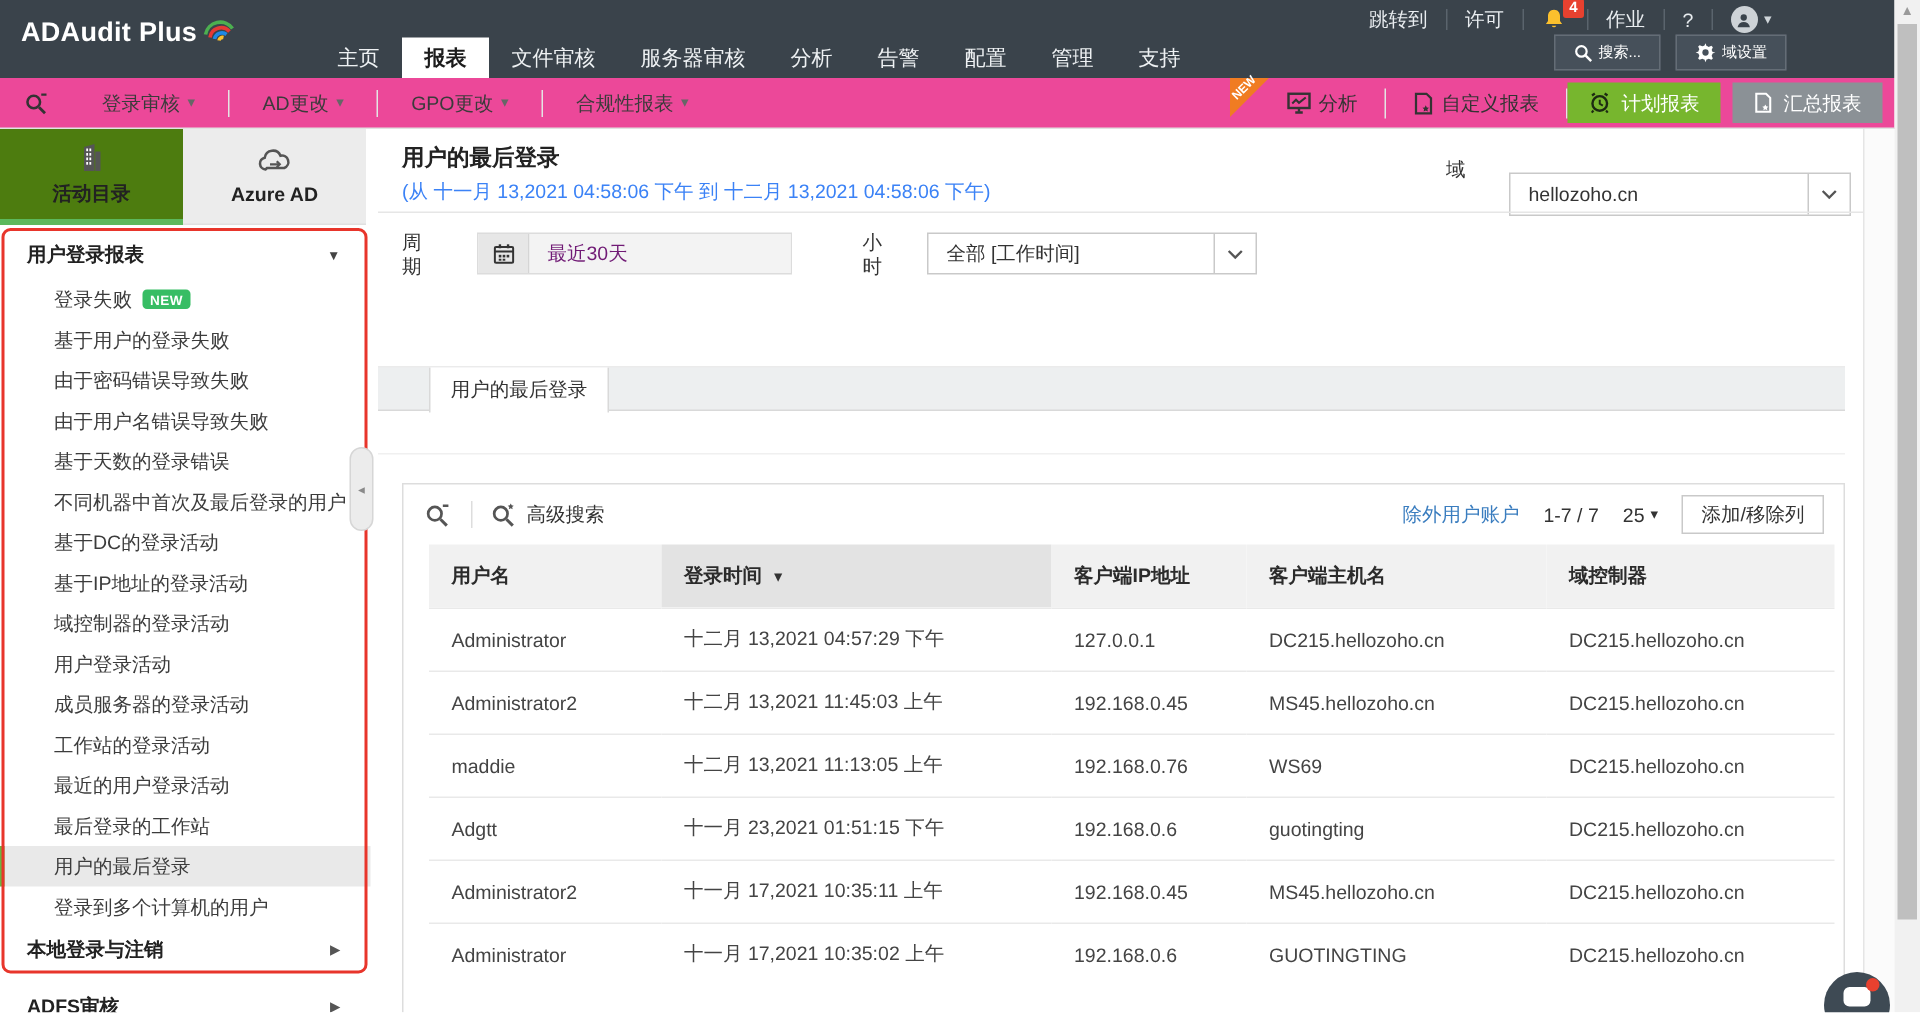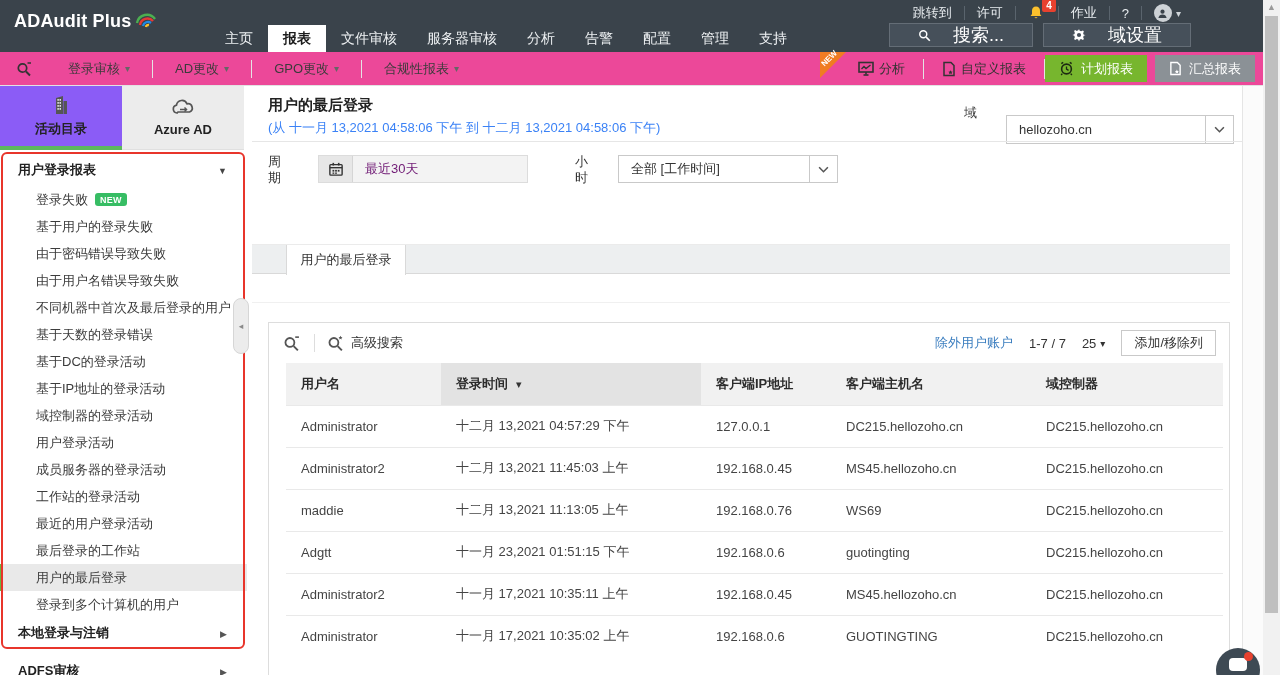--- a/index.html
+++ b/index.html
@@ -18,21 +18,21 @@
   .bell-wrap { position:relative; padding:0 14px 0 12px; }
   .bell-badge { position:absolute; top:-6px; right:2px; background:#e8412f; color:#fff; font-size:10px; font-weight:bold; padding:1px 4px; border-radius:2px; line-height:1.1; }
   .avatar-circle { width:18px; height:18px; border-radius:50%; background:#cdd2d6; display:flex; align-items:center; justify-content:center; color:#3a434b; }
   .caret-down-sm { font-size:10px; color:#cfd5d9; }
   .caret-down-sm::before { content:"▾"; }
 
   .nav-row { position:absolute; left:210px; bottom:0; height:27px; display:flex; align-items:stretch; }
   .nav-item { color:#eef1f3; font-size:14px; padding:0 15px; display:flex; align-items:center; cursor:pointer; }
   .nav-item.active { background:#fff; color:#1c1c1c; font-weight:bold; }
   .top-buttons { position:absolute; right:72px; bottom:5px; display:flex; gap:10px; }
-  .top-btn { background:#46505a; border:1px solid #646d76; color:#fff; height:24px; padding:0 28px; display:flex; align-items:center; gap:22px; font-size:18px; cursor:pointer; }
+  .top-btn { background:#46505a; border:1px solid #646d76; color:#fff; height:24px; padding:0 12px; display:flex; align-items:center; gap:4px; font-size:10px; cursor:pointer; }
 
   
   .subtoolbar { position:absolute; left:0; top:52px; width:1263px; height:34px; background:#ec4899; border-bottom:1px solid #e2e2e2; display:flex; align-items:center; }
   .sub-search { padding:0 14px 0 16px; color:#444; display:flex; align-items:center; cursor:pointer; }
   .sub-menu { padding:0 22px; color:#3b3b3b; display:flex; align-items:center; gap:5px; border-left:1px solid #e4e4e4; height:18px; cursor:pointer; }
   .sub-menu:first-of-type { border-left:none; }
   .sub-menu .caret-down-sm::before { color:#666; }
   .sub-right { margin-left:auto; display:flex; align-items:center; height:34px; }
   .ribbon { position:relative; width:0; height:0; border-top:26px solid #f07c22; border-right:26px solid transparent; margin-right:-6px; align-self:flex-start; }
   .ribbon span { position:absolute; top:-24px; left:0px; color:#fff; font-size:8px; font-weight:bold; transform:rotate(-45deg); }
@@ -41,21 +41,21 @@
   .pill-btn { height:27px; display:flex; align-items:center; gap:7px; padding:0 14px; color:#fff; margin-right:8px; cursor:pointer; }
   .pill-green { background:#77b62e; color:#fff; }
   .pill-green svg { color:#222; }
   .pill-gray { background:#8b9196; }
 
   
   .sidebar { position:absolute; left:0; top:86px; width:252px; height:589px; background:#fff; }
   .side-tabs { position:absolute; left:0; top:0; width:252px; height:64px; }
   .side-tab { position:absolute; top:0; height:64px; width:122px; display:flex; flex-direction:column; align-items:center; justify-content:center; gap:5px; cursor:pointer; color:#555; }
   .side-tab .tab-label { font-weight:bold; color:#222; font-size:13px; }
-  .side-tab.t0 { left:0; background:#8b5cf6; border-bottom:4px solid #5cb85c; }
+  .side-tab.t0 { left:0; background:#4d7c0f; border-bottom:4px solid #5cb85c; }
   .side-tab.t1 { left:122px; background:#ececec; border-bottom:1px solid #e0e0e0; }
   .side-list { position:absolute; left:0; top:68px; width:247px; }
   .side-group { height:32px; display:flex; align-items:center; padding:0 20px 0 18px; font-weight:bold; color:#222; cursor:pointer; }
   .side-group .grp-caret { margin-left:auto; font-size:10px; color:#444; }
   .grp-caret.open::before { content:"▼"; font-size:9px; }
   .grp-caret.closed::before { content:"▶"; font-size:9px; color:#555; }
   .side-item { position:relative; height:27px; display:flex; align-items:center; padding-left:36px; color:#3c3c3c; cursor:pointer; }
   .side-item.selected { background:#e9e9e9; }
   .side-item.selected::before { content:""; position:absolute; left:0; top:0; bottom:0; width:3px; background:#6cb33f; }
   .new-badge { margin-left:7px; background:#37bd64; color:#fff; font-size:9px; font-weight:bold; padding:1.5px 5px; border-radius:3px; letter-spacing:.3px; }
@@ -305,24 +305,24 @@
           <div class="side-item">
             <span>基于用户的登录失败</span>
           </div>
           <div class="side-item">
             <span>由于密码错误导致失败</span>
           </div>
           <div class="side-item">
             <span>由于用户名错误导致失败</span>
           </div>
           <div class="side-item">
+            <span>基于天数的登录错误</span>
+          </div>
+          <div class="side-item">
             <span>不同机器中首次及最后登录的用户</span>
-          </div>
-          <div class="side-item">
-            <span>基于天数的登录错误</span>
           </div>
           <div class="side-item">
             <span>基于DC的登录活动</span>
           </div>
           <div class="side-item">
             <span>基于IP地址的登录活动</span>
           </div>
           <div class="side-item">
             <span>域控制器的登录活动</span>
           </div>

